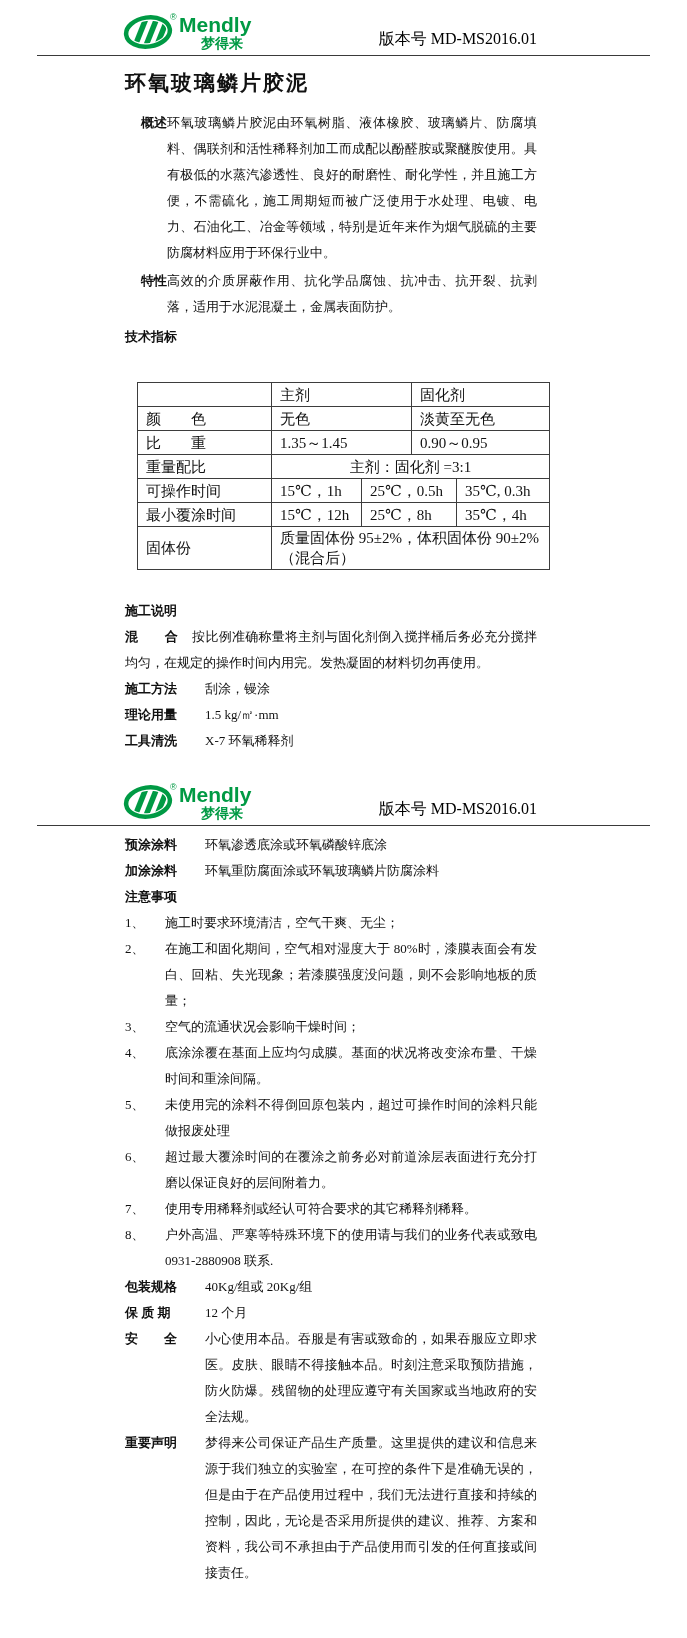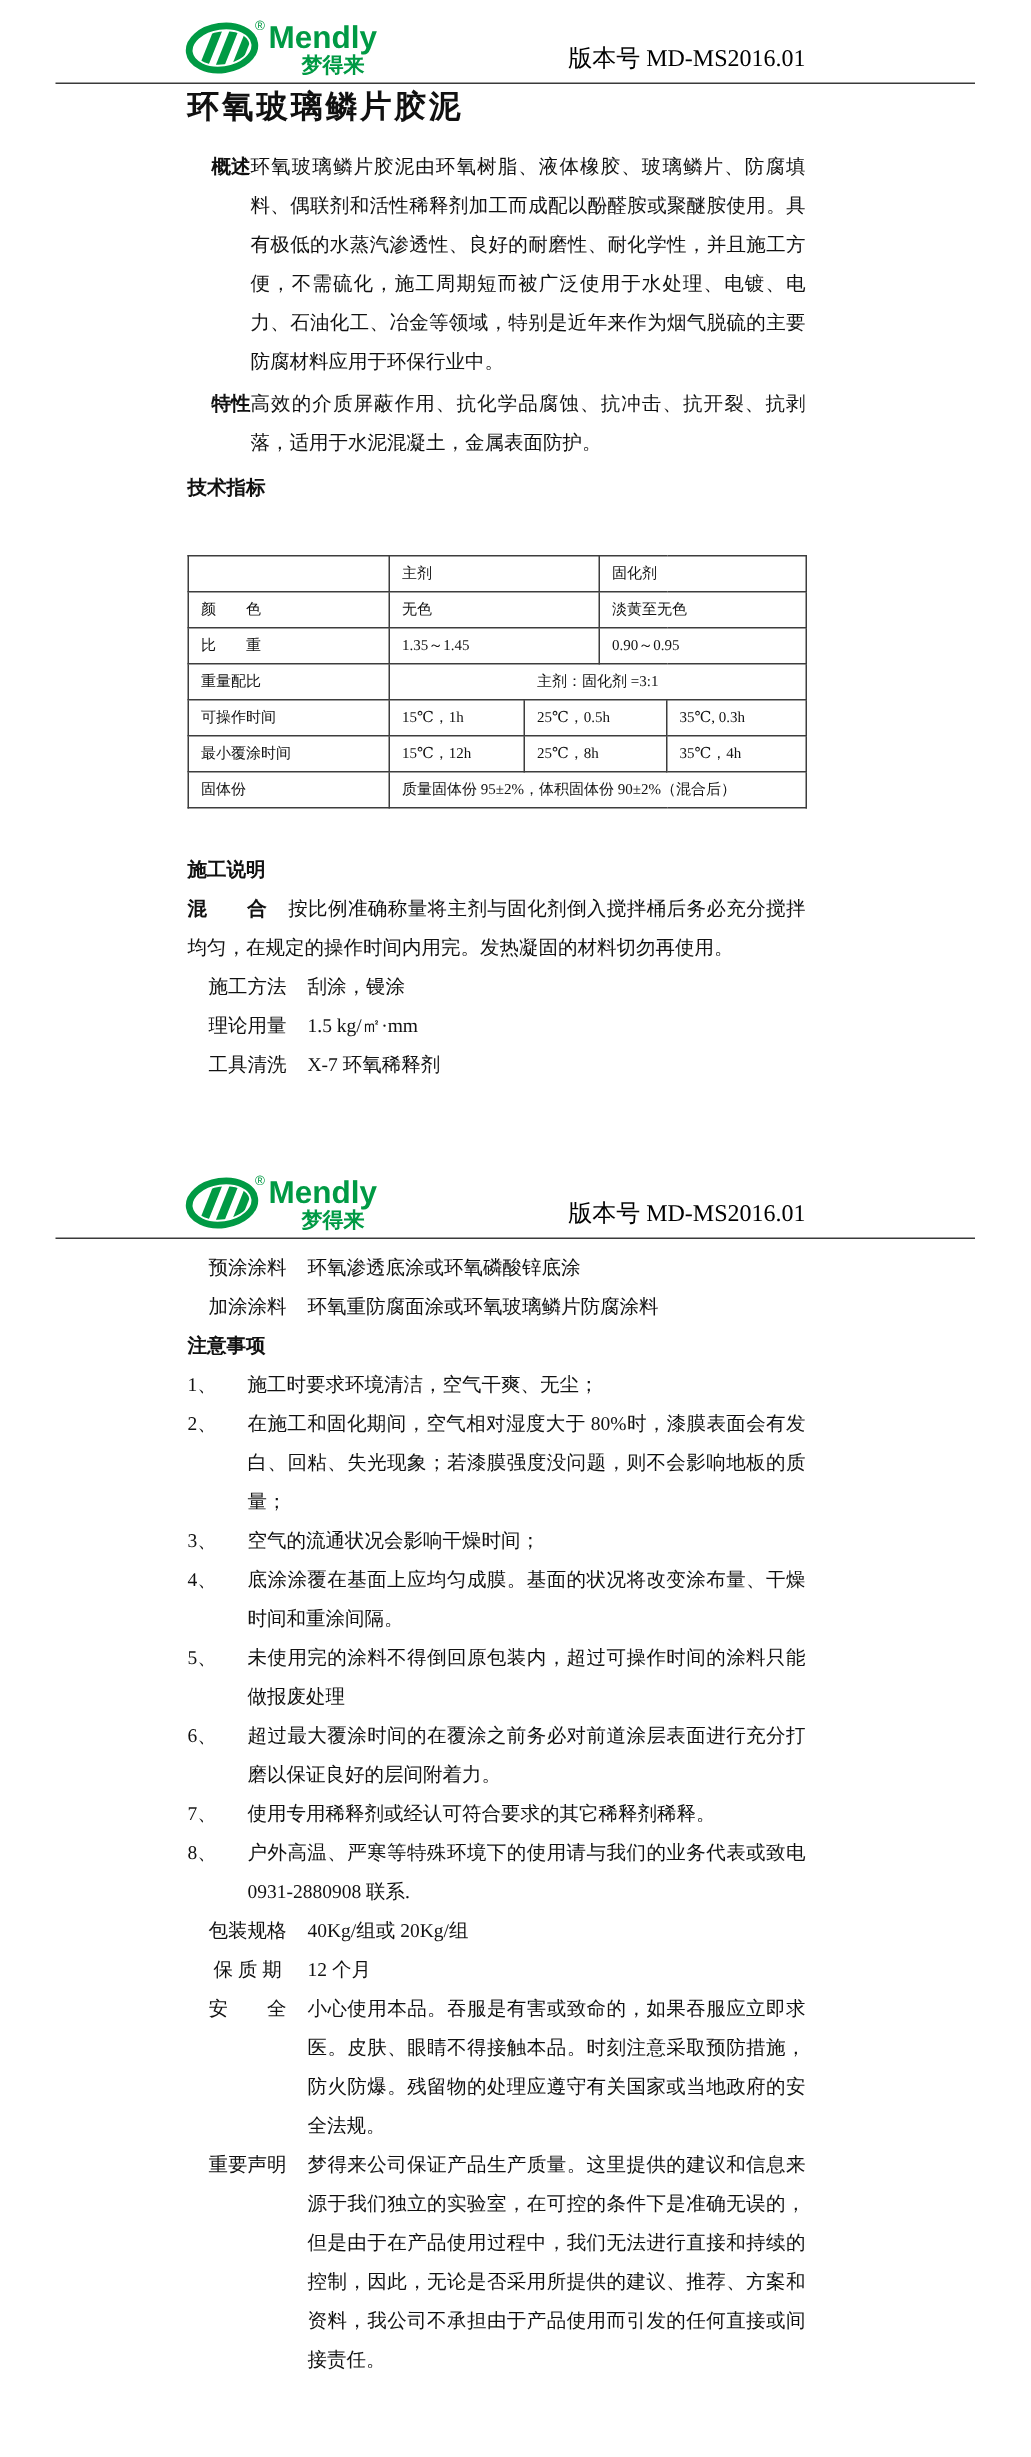--- a/index.html
+++ b/index.html
@@ -12,34 +12,34 @@
   #page2 { height:876px; }
 
   
   .phead { padding:8px 150px 0 123px; display:flex; justify-content:space-between; align-items:flex-end; }
   .logo { width:158px; height:44px; flex:none; }
   .version { font-size:16px; color:#000; white-space:nowrap; padding-bottom:2px; }
   .hrule { border-top:1.4px solid #3a3a3a; margin:3px 37px 0 37px; }
 
   
   .content { padding:0 150px 0 125px; font-size:13px; line-height:26px; text-align:justify; }
-  .title { font-size:21px; font-weight:bold; line-height:30px; margin:0 0 12px 0; letter-spacing:2px; text-align:left; }
+  .title { font-size:21px; font-weight:bold; line-height:30px; margin:12px 0 12px 0; letter-spacing:2px; text-align:left; }
   p { margin:0; }
   .hang { display:flex; }
   .hang .lbl { width:42px; flex:none; font-weight:bold; text-align:right; }
   .hang .txt { flex:1; }
   .kv { display:flex; }
-  .kv .lbl { width:80px; flex:none; font-weight:normal; text-align:center; }
+  .kv .lbl { width:80px; flex:none; font-weight:bold; text-align:left; }
   .kv .txt { flex:1; }
   .sec-heading { font-weight:bold; text-align:left; }
   .ilbl { font-weight:bold; margin-right:14px; }
   .cont-indent { margin-left:80px; }
 
   
-  .ttable { border-collapse:collapse; width:412px; font-size:10px; margin:8px 0 4px 0; table-layout:fixed; }
+  .ttable { border-collapse:collapse; width:412px; font-size:15px; margin:8px 0 4px 12px; table-layout:fixed; }
   .ttable td { border:1px solid #3d3d3d; padding:1px 8px; height:21px; line-height:20px; text-align:left; vertical-align:middle; }
   .ttable td.center { text-align:center; }
   .tbl-gap { height:24px; }
 
   .green { fill:#009a44; }
   svg text { font-family:"Liberation Sans","DejaVu Sans",sans-serif; }
 </style>
 </head>
 <body>
 

